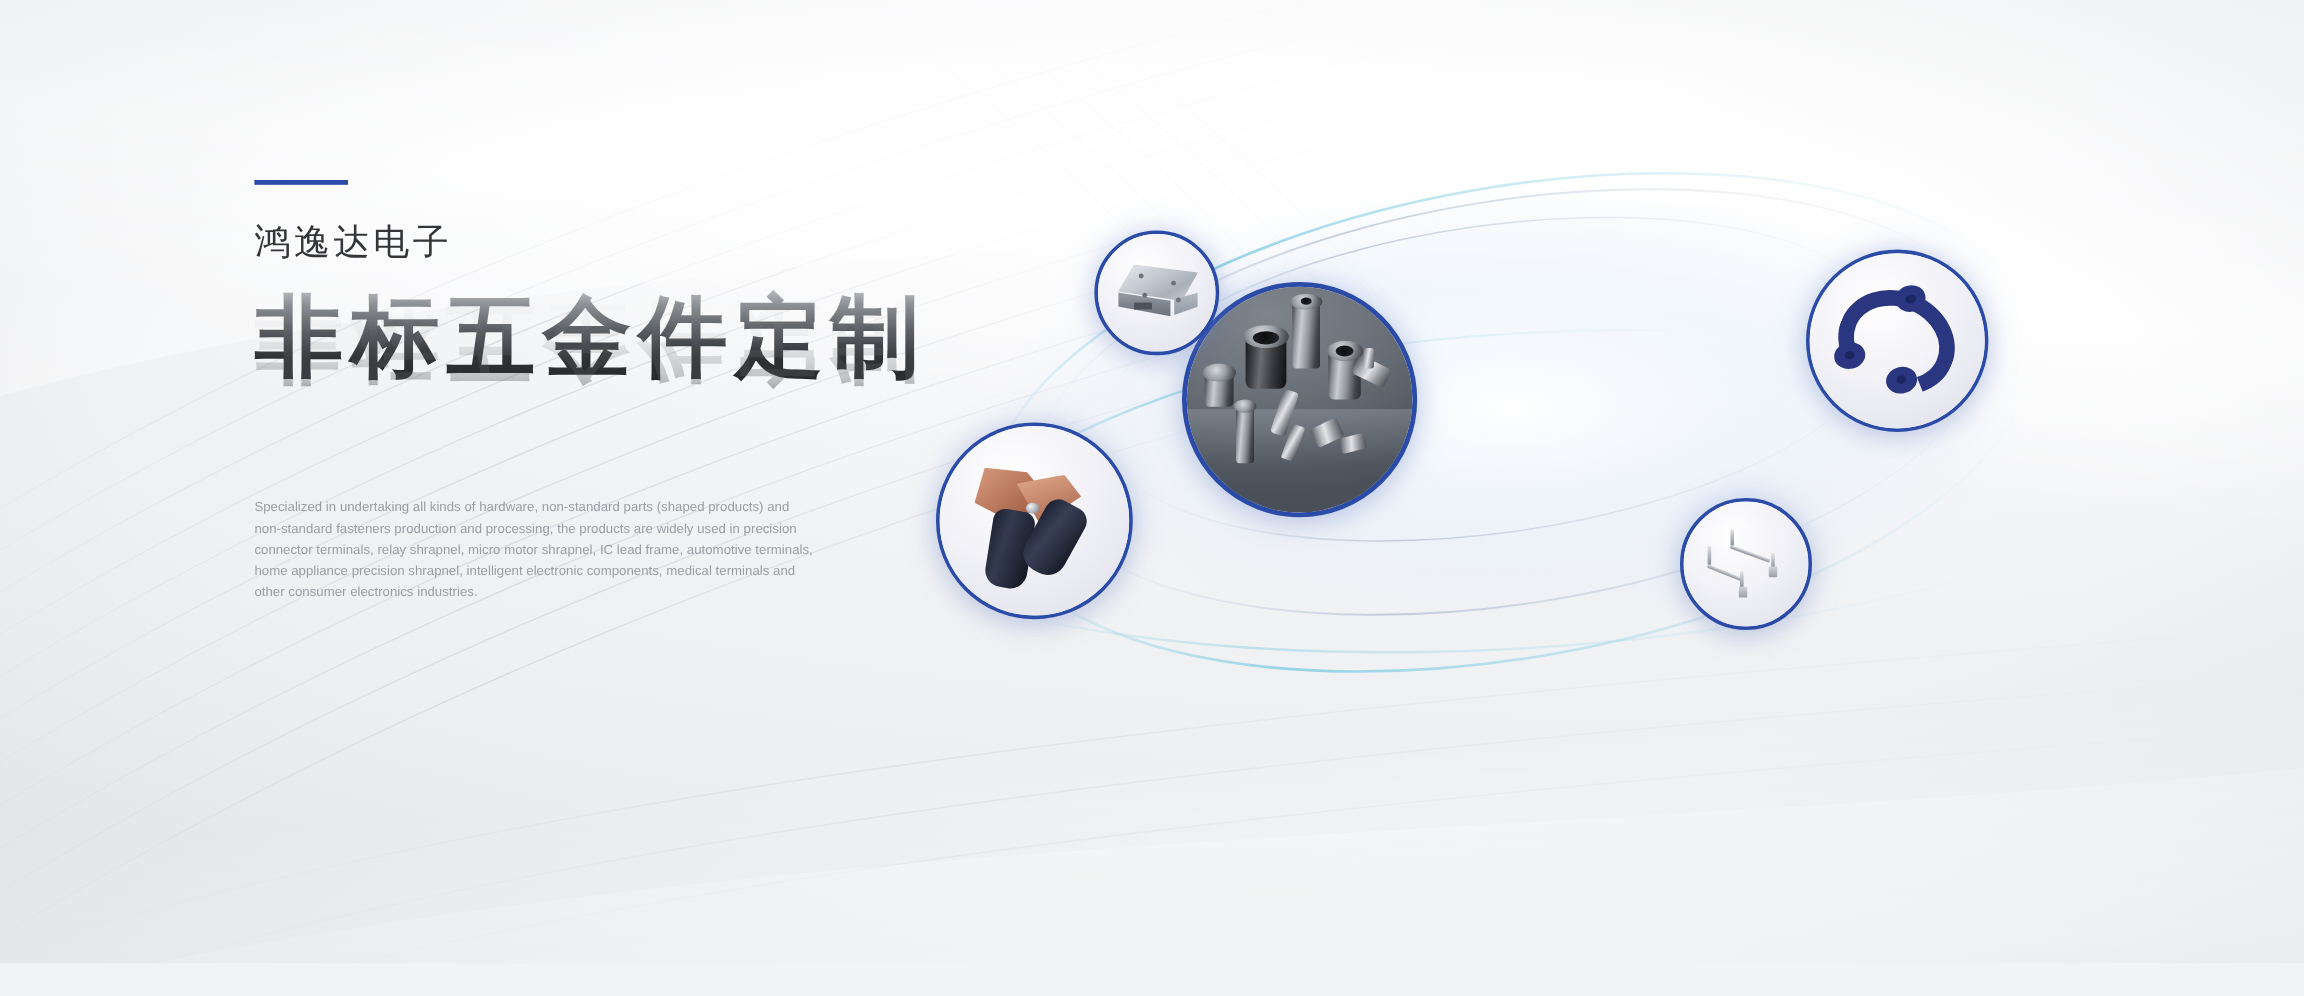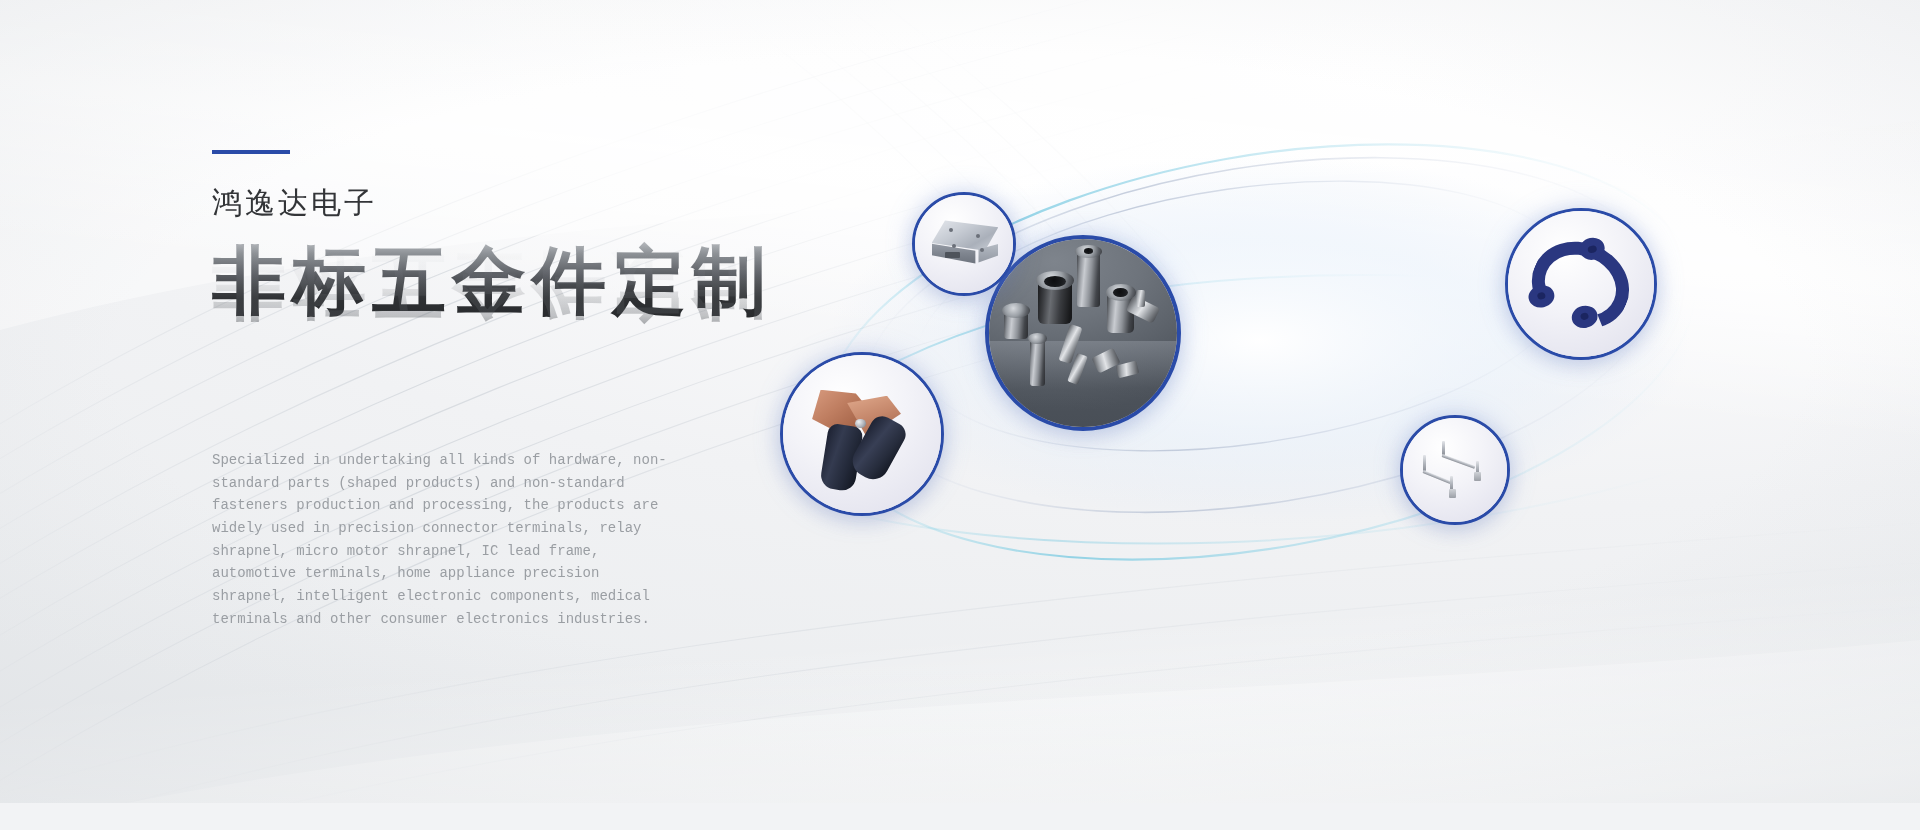--- a/index.html
+++ b/index.html
@@ -117,27 +117,27 @@
   .badge .dia {
     width:11px; height:11px;
     background:#e8eaf2;
     transform:rotate(45deg);
     border-radius:1px;
     flex:0 0 auto;
   }
 
   
   .desc {
-    margin-top:70px;
+    margin-top:36px;
     width:470px;
-    font-size:14px;
+    font-size:11px;
     line-height:1.62;
     color:#9a9ea3;
     letter-spacing:.02px;
-    font-family:Liberation Mono, monospace;
+    font-family:Liberation Sans, sans-serif;
   }
 
   
   .visual {
     position:absolute;
     left:740px; top:40px;
     width:1130px; height:620px;
   }
   .orbit-svg { position:absolute; inset:0; width:1130px; height:620px; }
 

